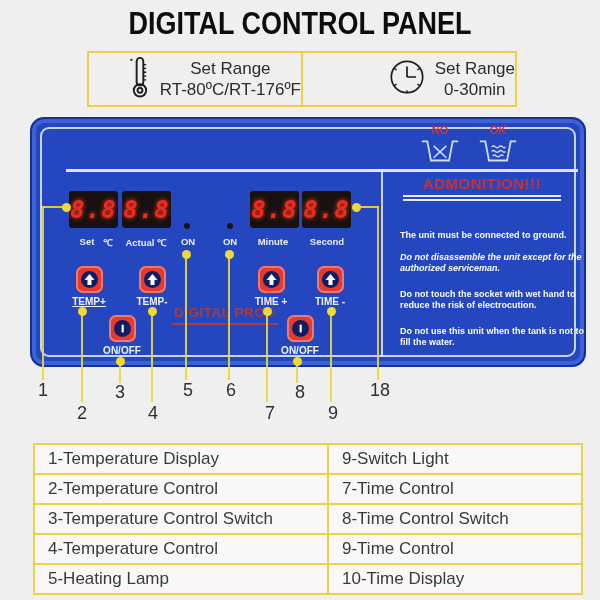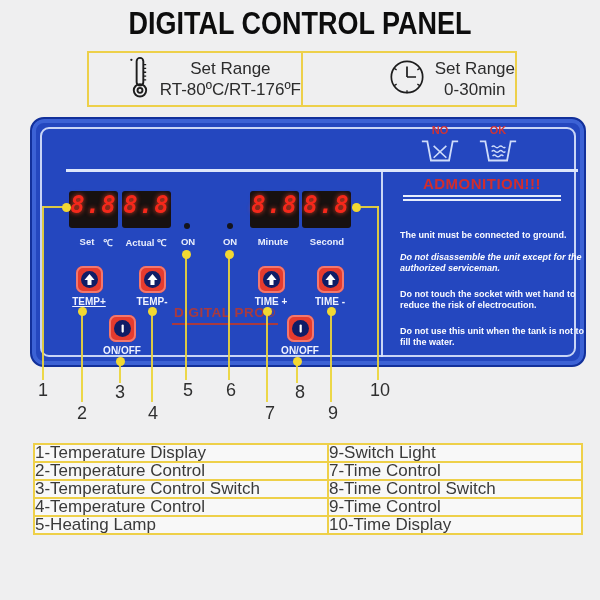--- a/index.html
+++ b/index.html
@@ -20,21 +20,21 @@
     border:2px solid #12309a;border-radius:14px;box-shadow:inset 0 0 0 4px #3c62d5;z-index:1;}
   .inner-border{position:absolute;left:8px;top:8px;right:8px;bottom:8px;border:2px solid rgba(230,238,255,.85);border-radius:9px;}
   .panel-title{position:absolute;left:36px;top:23px;font-size:19px;font-weight:bold;color:#f2f5ff;letter-spacing:.8px;}
   .title-underline{position:absolute;left:34px;top:50px;width:512px;height:3px;background:#dde6fb;}
   .vdivider{position:absolute;left:349px;top:52px;width:2px;height:186px;background:rgba(221,230,251,.9);}
 
   .tank{position:absolute;top:6px;width:44px;text-align:center;}
   .tank-label{color:#d03335;font-weight:bold;font-size:11px;height:11px;line-height:11px;}
 
   .seg{position:absolute;top:72px;width:49px;height:37px;background:#171110;border-radius:3px;
-    display:flex;justify-content:center;}
+    display:flex;align-items:center;justify-content:center;}
   .seg span{font-family:"DejaVu Sans Mono",monospace;font-style:italic;font-weight:bold;font-size:24px;
     color:#f5281b;text-shadow:0 0 5px rgba(255,70,40,.9);letter-spacing:1px;}
 
   .plabel{position:absolute;top:117px;transform:translateX(-50%);font-size:9.5px;font-weight:bold;color:#e9eefc;white-space:nowrap;}
   .ind-led{position:absolute;top:104px;width:6px;height:6px;border-radius:50%;background:#14141c;}
 
   .pbtn{position:absolute;width:27px;height:27px;background:#e53b2e;border-radius:7px;
     box-shadow:inset 0 0 0 2px #f2786d;display:flex;align-items:center;justify-content:center;}
   .pbtn .circ{width:17px;height:17px;border-radius:50%;background:#101d66;display:flex;align-items:center;justify-content:center;}
   .btn-label{position:absolute;transform:translateX(-50%);font-size:10px;font-weight:bold;color:#f0f3ff;white-space:nowrap;}
@@ -49,21 +49,21 @@
 
   
   .cl{position:absolute;background:rgba(236,213,58,.92);z-index:5;}
   .cl.h{height:2px;} .cl.v{width:2px;}
   .cdot{position:absolute;width:9px;height:9px;border-radius:50%;background:#f2d832;z-index:6;}
   .cnum{position:absolute;transform:translateX(-50%);font-size:18px;color:#2f2f2f;z-index:6;}
 
   
   .legend{position:absolute;left:33px;top:443px;width:546px;background:#eed049;padding:2px;
     display:grid;grid-template-columns:292px 1fr;gap:2px;}
-  .legend-cell{background:#f8f8f8;height:16px;display:flex;align-items:center;
+  .legend-cell{background:#f8f8f8;height:28px;display:flex;align-items:center;padding-left:13px;
     font-size:17px;color:#3a3a3a;white-space:nowrap;}
 </style>
 </head>
 <body>
 
 <div class="main-title">DIGITAL CONTROL PANEL</div>
 
 <div class="ranges">
   <div class="range-cell">
     <span>
@@ -231,21 +231,21 @@
 
 <div class="cnum" style="left:43px;top:380px;">1</div>
 <div class="cnum" style="left:82px;top:403px;">2</div>
 <div class="cnum" style="left:120px;top:382px;">3</div>
 <div class="cnum" style="left:153px;top:403px;">4</div>
 <div class="cnum" style="left:188px;top:380px;">5</div>
 <div class="cnum" style="left:231px;top:380px;">6</div>
 <div class="cnum" style="left:270px;top:403px;">7</div>
 <div class="cnum" style="left:300px;top:382px;">8</div>
 <div class="cnum" style="left:333px;top:403px;">9</div>
-<div class="cnum" style="left:380px;top:380px;">10</div>
+<div class="cnum" style="left:380px;top:380px;">18</div>
 
 <div class="legend">
   <div class="legend-cell">1-Temperature Display</div>
   <div class="legend-cell">9-Switch Light</div>
   <div class="legend-cell">2-Temperature Control</div>
   <div class="legend-cell">7-Time Control</div>
   <div class="legend-cell">3-Temperature Control Switch</div>
   <div class="legend-cell">8-Time Control Switch</div>
   <div class="legend-cell">4-Temperature Control</div>
   <div class="legend-cell">9-Time Control</div>

